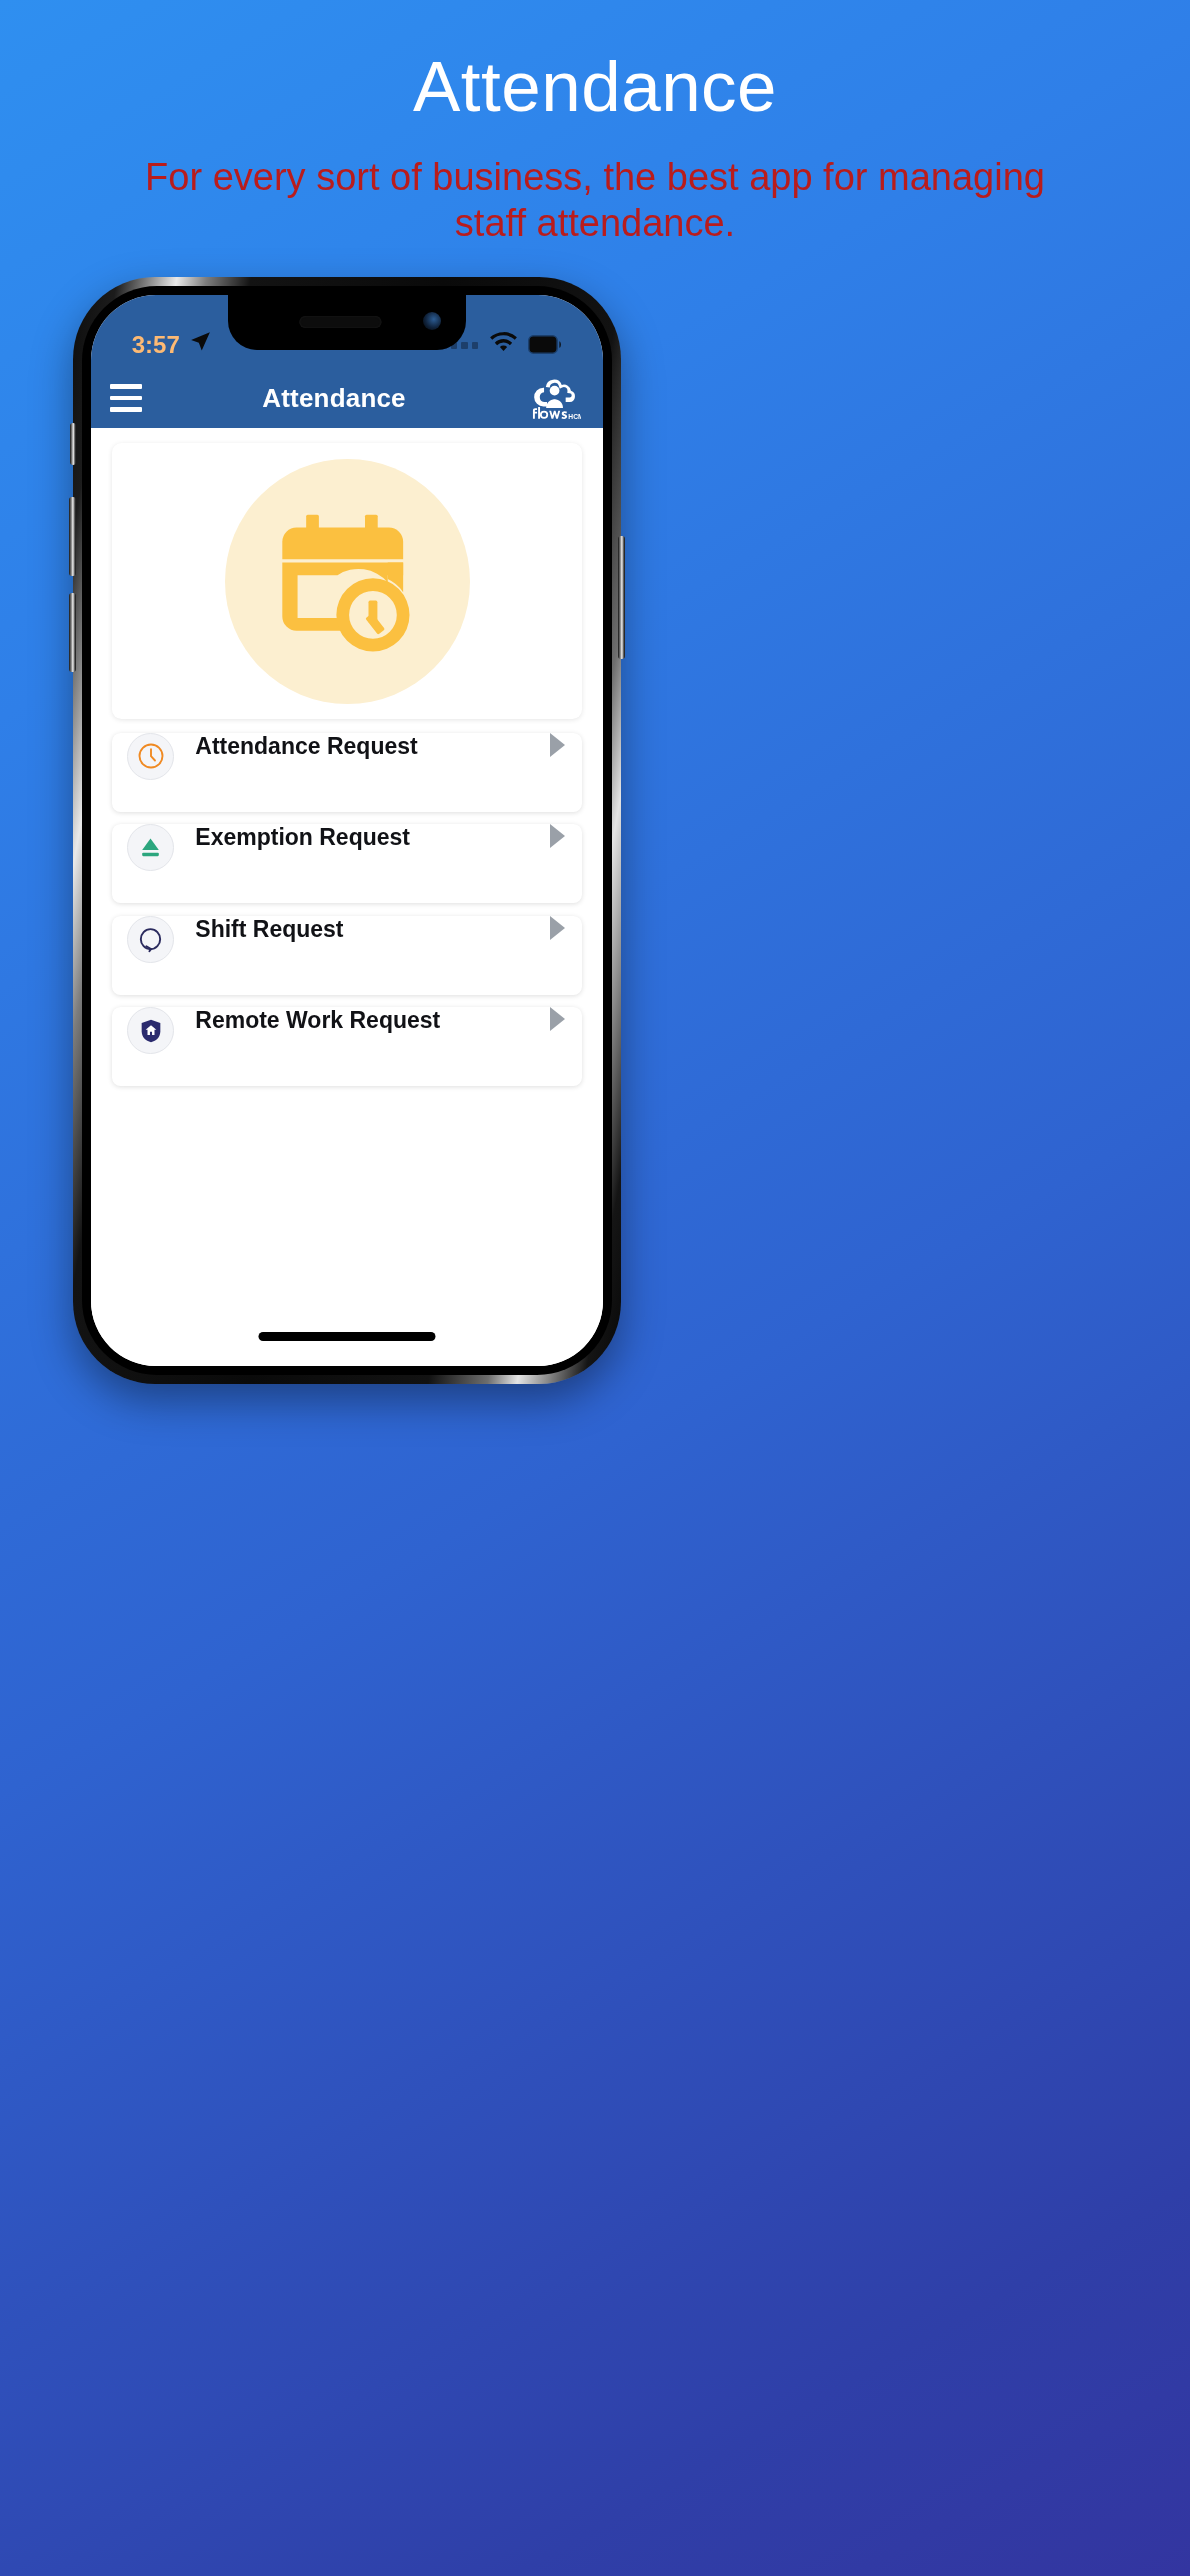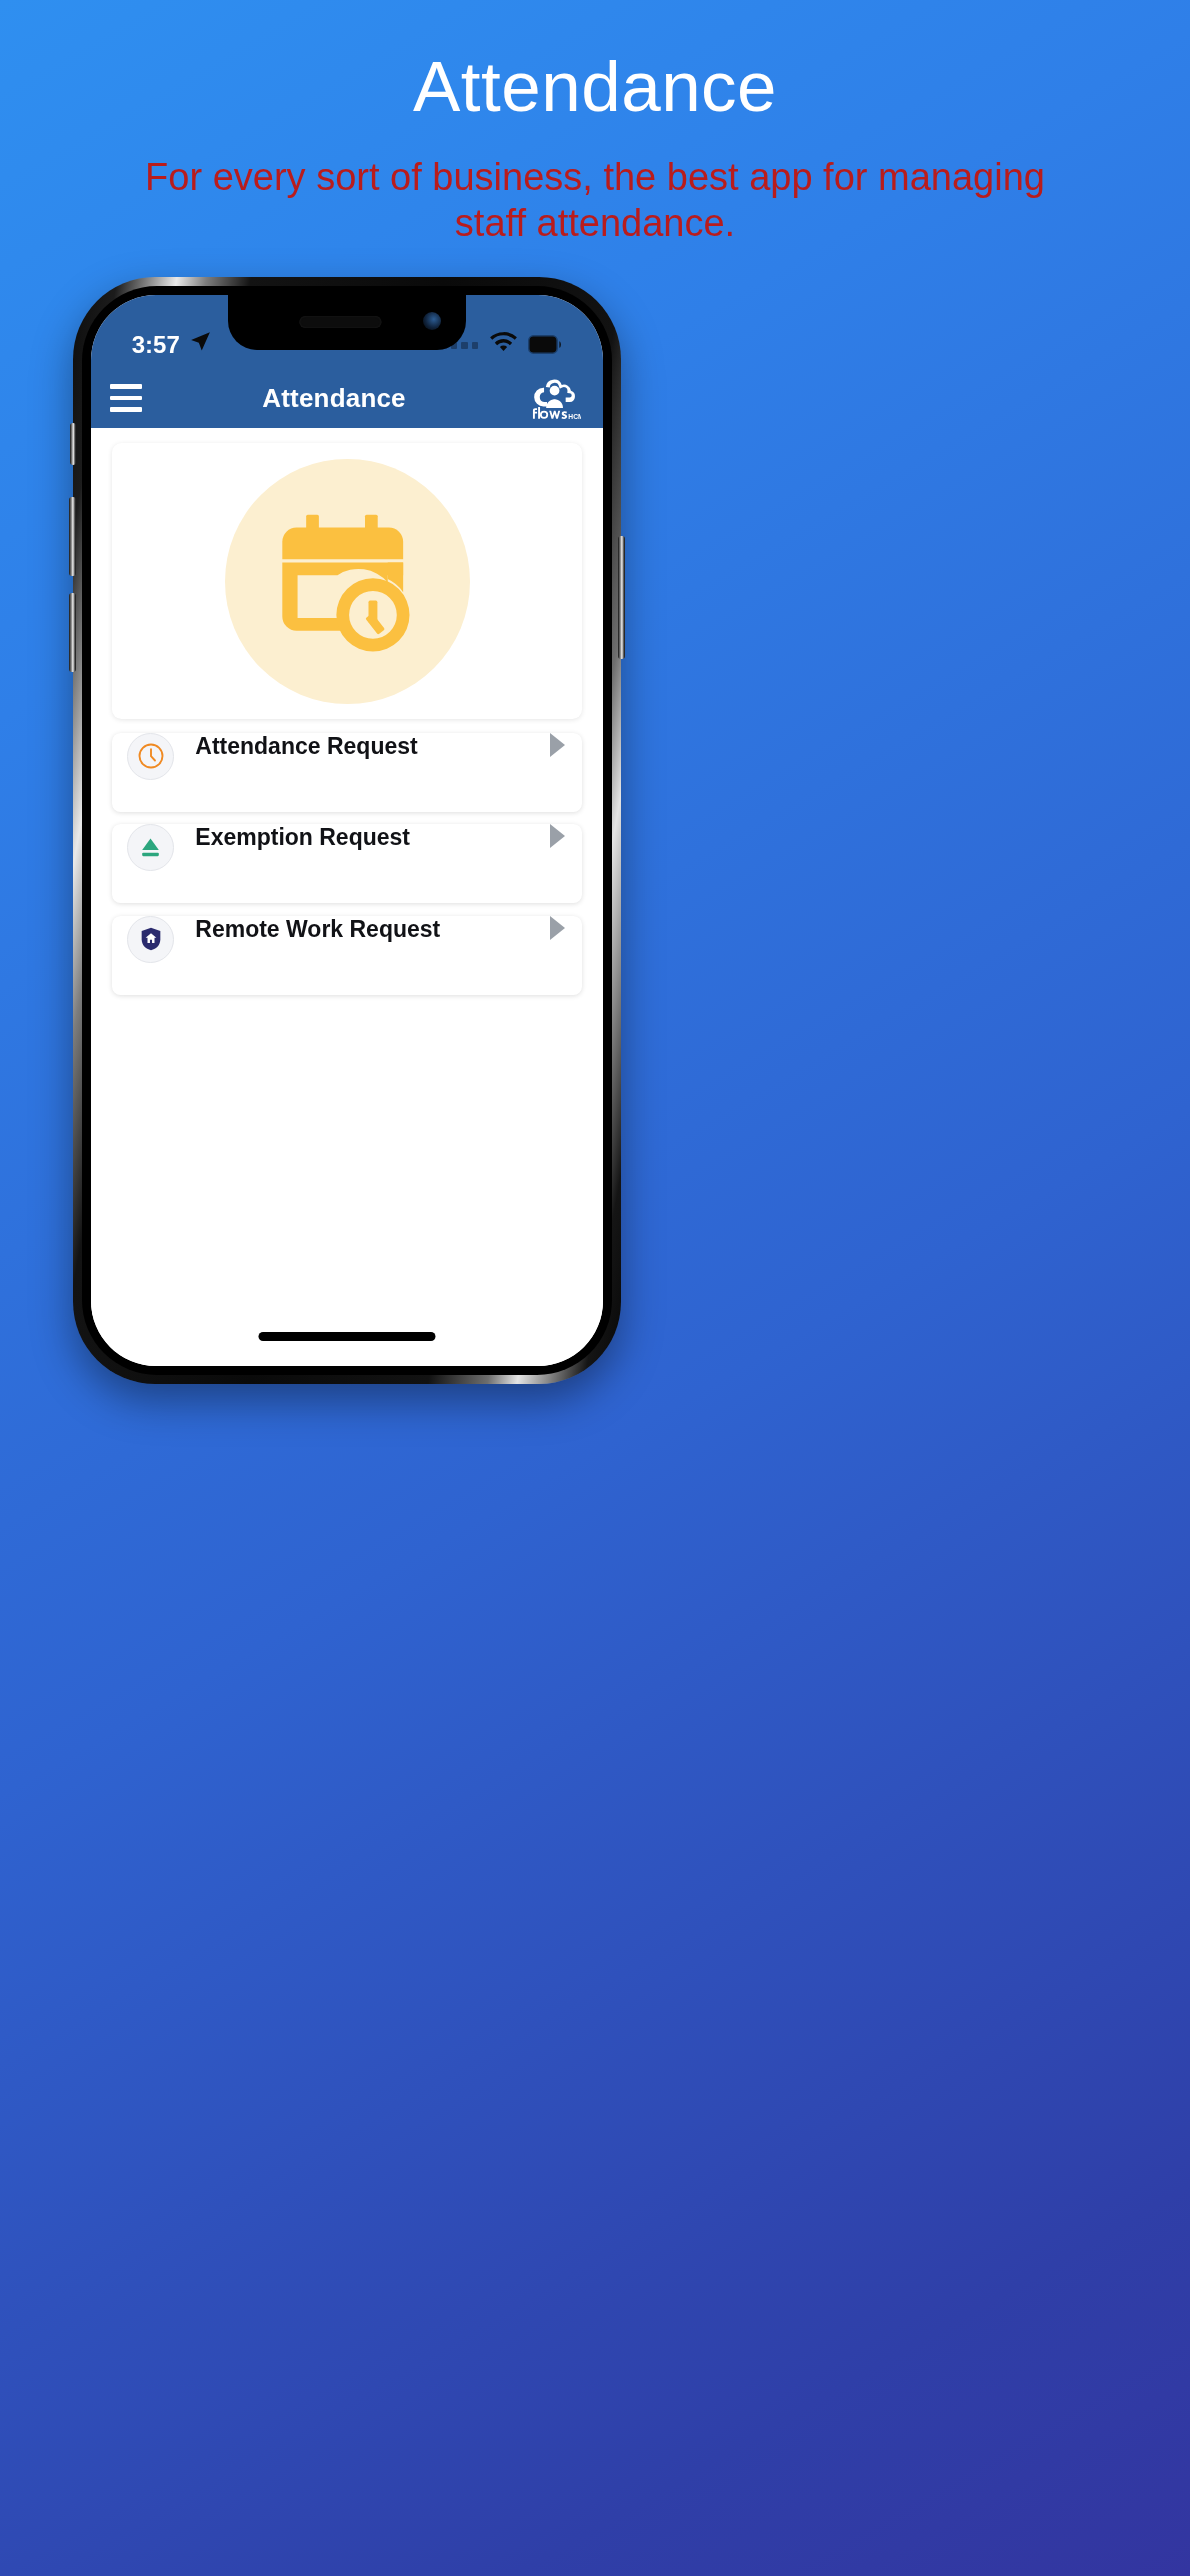--- a/index.html
+++ b/index.html
@@ -67,21 +67,21 @@
   .btn-mute  { left:-2.9px; top:146px;  width:5.8px; height:42px; }
   .btn-vup   { left:-3.8px; top:220px;  width:6.7px; height:79px; }
   .btn-vdn   { left:-3.8px; top:316px;  width:6.7px; height:79px; }
   .btn-power { right:-3.8px; top:259px; width:6.7px; height:123px; }
 
   
   .statusbar {
     position:relative;
     height:73px;
     background:#2b5e9e;
-    color:#ffffff;
+    color:#fdba74;
     display:flex;
     align-items:flex-end;
     justify-content:space-between;
     padding:0 33px 7.7px 33px;
     font-size:24px;
     font-weight:600;
   }
   .sb-left { display:flex; align-items:center; gap:8.6px; padding-left:7.7px; }
   .sb-right { display:flex; align-items:center; gap:10.5px; padding-right:5.8px; }
   .sig-dots { display:flex; gap:3.8px; align-items:flex-end; padding-bottom:1.9px; }
@@ -300,20 +300,30 @@
           <div class="menu-ic">
             <svg width="27" height="27" viewBox="0 0 24 24" fill="#2CA67E">
               <path d="M12 4 4.6 14.2h14.8z"></path>
                 <rect x="4.6" y="16.6" width="14.8" height="3.1" rx="1"></rect>
             </svg>
           </div>
           <div class="menu-label">Exemption Request</div>
           <div class="chev"></div>
         </div>
 
+        <div class="menu-card">
+          <div class="menu-ic">
+            <svg width="29" height="29" viewBox="0 0 24 24" fill="none" stroke="#2B2B5E" stroke-width="1.6" stroke-linecap="round">
+              <path d="M12 3.4c4.5 0 8 3.8 8 8.3s-3.5 8.3-8 8.3-8-3.8-8-8.3 3.5-8.3 8-8.3"></path>
+              <path d="M8.6 17.6l3.8 2.3-1.3 1.8"></path>
+            </svg>
+          </div>
+          <div class="menu-label">Shift Request</div>
+          <div class="chev"></div>
+        </div>
 
         <div class="menu-card">
           <div class="menu-ic">
             <svg width="28" height="28" viewBox="0 0 24 24">
               <path d="M12 2.4 20 5.2v7.1c0 5.1-3.4 8.2-8 9.3-4.6-1.1-8-4.2-8-9.3V5.2z" fill="#2B2B6E"></path>
               <path d="M12 7.1 16.6 11H15v4.4h-2.1v-2.7h-1.8v2.7H9V11H7.4z" fill="#ffffff"></path>
             </svg>
           </div>
           <div class="menu-label">Remote Work Request</div>
           <div class="chev"></div>

